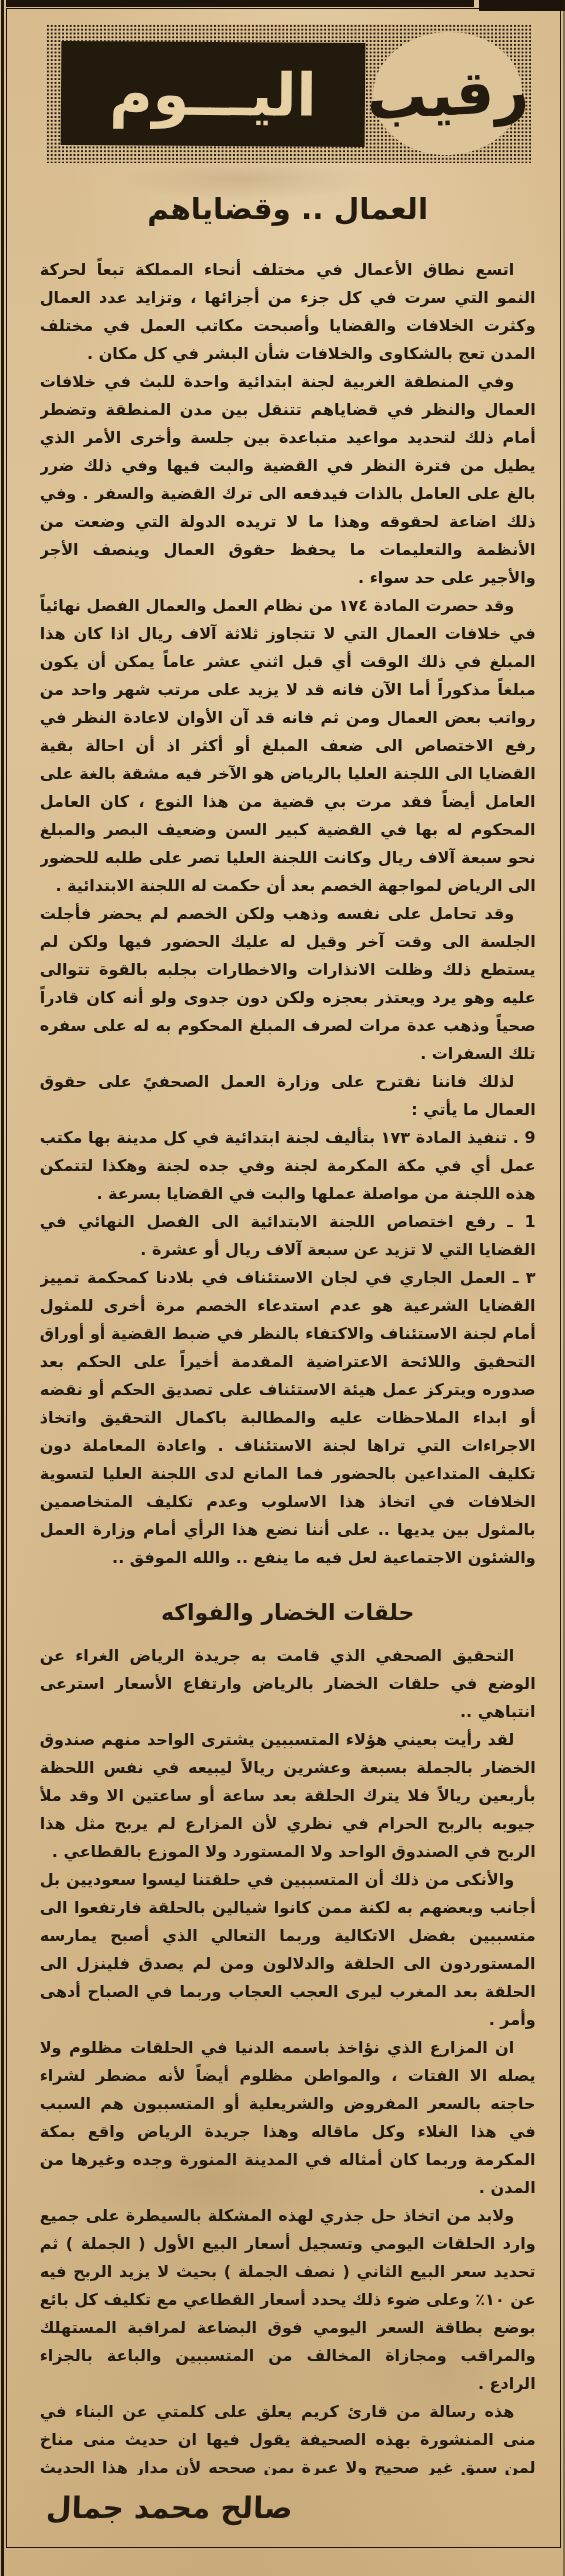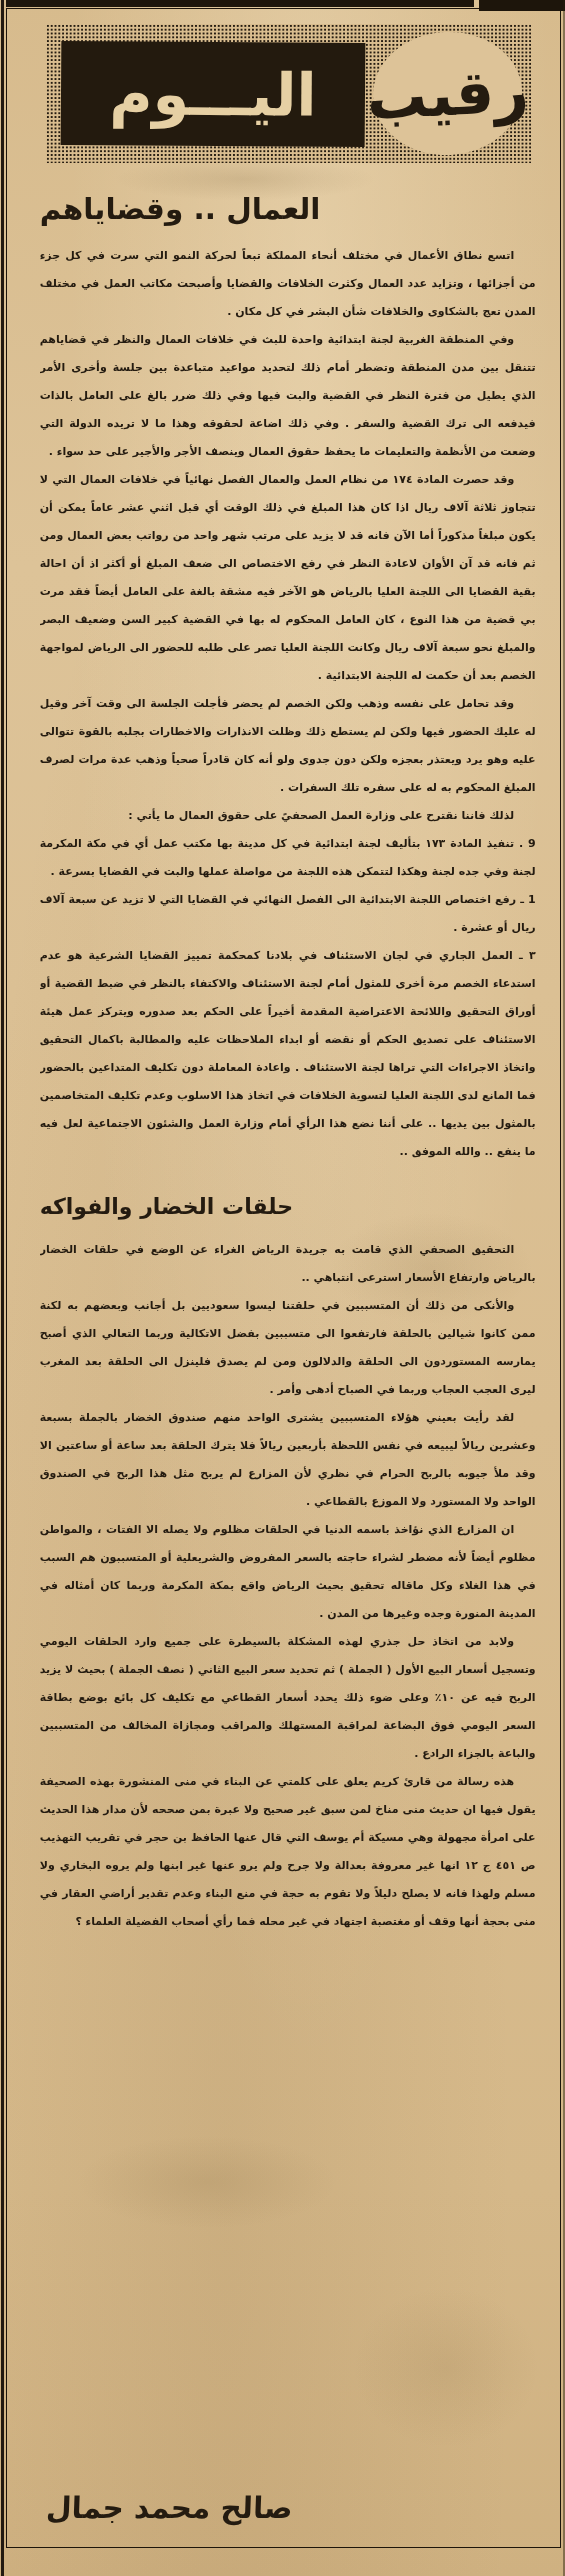--- a/index.html
+++ b/index.html
@@ -54,31 +54,31 @@
   }
   .mast-box{
     flex:1 1 auto;height:104px;margin:0 7.5px 0 6.3px;
     background:var(--box,#231a0e);
     display:flex;align-items:center;justify-content:center;
     color:#e6d0a4;font-size:59px;font-weight:bold;
     transform:rotate(0.4deg);
   }
   
   h1{
-    margin:29px 0 16px;text-align:left;
+    margin:29px 0 30px;text-align:center;
     font-size:29.5px;font-weight:bold;color:var(--ink,#241b10);
   }
   #sections{flex:0 1 auto;overflow:hidden;}
   h2.section-heading{
-    margin:28px 0 16.3px;text-align:left;
+    margin:28px 0 16.3px;text-align:center;
     font-size:22px;font-weight:bold;color:var(--ink,#241b10);
   }
   p.body-par{
     margin:0;padding:0;
-    font-size:11px;line-height:28px;font-weight:bold;
+    font-size:16px;line-height:28px;font-weight:bold;
     color:var(--ink,#241b10);
     text-align:justify;
   }
   p.body-par.indent{text-indent:21.4px;}
   .signature{
     flex:0 0 auto;margin-top:auto;padding:16.3px 0 5px 6.3px;
     text-align:left;direction:rtl;
     font-size:29.5px;font-weight:bold;color:var(--ink,#241b10);
     transform:skewX(-2deg);
   }
@@ -113,23 +113,23 @@
         <p class="body-par indent">اتسع نطاق الأعمال في مختلف أنحاء المملكة تبعاً لحركة النمو التي سرت في كل جزء من أجزائها ، وتزايد عدد العمال وكثرت الخلافات والقضايا وأصبحت مكاتب العمل في مختلف المدن تعج بالشكاوى والخلافات شأن البشر في كل مكان .</p>
         <p class="body-par indent">وفي المنطقة الغربية لجنة ابتدائية واحدة للبث في خلافات العمال والنظر في قضاياهم تتنقل بين مدن المنطقة وتضطر أمام ذلك لتحديد مواعيد متباعدة بين جلسة وأخرى الأمر الذي يطيل من فترة النظر في القضية والبت فيها وفي ذلك ضرر بالغ على العامل بالذات فيدفعه الى ترك القضية والسفر . وفي ذلك اضاعة لحقوقه وهذا ما لا تريده الدولة التي وضعت من الأنظمة والتعليمات ما يحفظ حقوق العمال وينصف الأجر والأجير على حد سواء .</p>
         <p class="body-par indent">وقد حصرت المادة ١٧٤ من نظام العمل والعمال الفصل نهائياً في خلافات العمال التي لا تتجاوز ثلاثة آلاف ريال اذا كان هذا المبلغ في ذلك الوقت أي قبل اثني عشر عاماً يمكن أن يكون مبلغاً مذكوراً أما الآن فانه قد لا يزيد على مرتب شهر واحد من رواتب بعض العمال ومن ثم فانه قد آن الأوان لاعادة النظر في رفع الاختصاص الى ضعف المبلغ أو أكثر اذ أن احالة بقية القضايا الى اللجنة العليا بالرياض هو الآخر فيه مشقة بالغة على العامل أيضاً فقد مرت بي قضية من هذا النوع ، كان العامل المحكوم له بها في القضية كبير السن وضعيف البصر والمبلغ نحو سبعة آلاف ريال وكانت اللجنة العليا تصر على طلبه للحضور الى الرياض لمواجهة الخصم بعد أن حكمت له اللجنة الابتدائية .</p>
         <p class="body-par indent">وقد تحامل على نفسه وذهب ولكن الخصم لم يحضر فأجلت الجلسة الى وقت آخر وقيل له عليك الحضور فيها ولكن لم يستطع ذلك وظلت الانذارات والاخطارات بجلبه بالقوة تتوالى عليه وهو يرد ويعتذر بعجزه ولكن دون جدوى ولو أنه كان قادراً صحياً وذهب عدة مرات لصرف المبلغ المحكوم به له على سفره تلك السفرات .</p>
         <p class="body-par indent">لذلك فاننا نقترح على وزارة العمل الصحفيً على حقوق العمال ما يأتي :</p>
         <p class="body-par">9 . تنفيذ المادة ١٧٣ بتأليف لجنة ابتدائية في كل مدينة بها مكتب عمل أي في مكة المكرمة لجنة وفي جده لجنة وهكذا لتتمكن هذه اللجنة من مواصلة عملها والبت في القضايا بسرعة .</p>
         <p class="body-par">1 ـ رفع اختصاص اللجنة الابتدائية الى الفصل النهائي في القضايا التي لا تزيد عن سبعة آلاف ريال أو عشرة .</p>
         <p class="body-par">٣ ـ العمل الجاري في لجان الاستئناف في بلادنا كمحكمة تمييز القضايا الشرعية هو عدم استدعاء الخصم مرة أخرى للمثول أمام لجنة الاستئناف والاكتفاء بالنظر في ضبط القضية أو أوراق التحقيق واللائحة الاعتراضية المقدمة أخيراً على الحكم بعد صدوره ويتركز عمل هيئة الاستئناف على تصديق الحكم أو نقضه أو ابداء الملاحظات عليه والمطالبة باكمال التحقيق واتخاذ الاجراءات التي تراها لجنة الاستئناف . واعادة المعاملة دون تكليف المتداعين بالحضور فما المانع لدى اللجنة العليا لتسوية الخلافات في اتخاذ هذا الاسلوب وعدم تكليف المتخاصمين بالمثول بين يديها .. على أننا نضع هذا الرأي أمام وزارة العمل والشئون الاجتماعية لعل فيه ما ينفع .. والله الموفق ..</p>
         <h2 class="section-heading">حلقات الخضار والفواكه</h2>
         <p class="body-par indent">التحقيق الصحفي الذي قامت به جريدة الرياض الغراء عن الوضع في حلقات الخضار بالرياض وارتفاع الأسعار استرعى انتباهي ..</p>
+        <p class="body-par indent">لقد رأيت بعيني هؤلاء المتسببين يشترى الواحد منهم صندوق الخضار بالجملة بسبعة وعشرين ريالاً ليبيعه في نفس اللحظة بأربعين ريالاً فلا يترك الحلقة بعد ساعة أو ساعتين الا وقد ملأ جيوبه بالربح الحرام في نظري لأن المزارع لم يربح مثل هذا الربح في الصندوق الواحد ولا المستورد ولا الموزع بالقطاعي .</p>
         <p class="body-par indent">والأنكى من ذلك أن المتسببين في حلقتنا ليسوا سعوديين بل أجانب وبعضهم به لكنة ممن كانوا شيالين بالحلقة فارتفعوا الى متسببين بفضل الاتكالية وربما التعالي الذي أصبح يمارسه المستوردون الى الحلقة والدلالون ومن لم يصدق فلينزل الى الحلقة بعد المغرب ليرى العجب العجاب وربما في الصباح أدهى وأمر .</p>
-        <p class="body-par indent">لقد رأيت بعيني هؤلاء المتسببين يشترى الواحد منهم صندوق الخضار بالجملة بسبعة وعشرين ريالاً ليبيعه في نفس اللحظة بأربعين ريالاً فلا يترك الحلقة بعد ساعة أو ساعتين الا وقد ملأ جيوبه بالربح الحرام في نظري لأن المزارع لم يربح مثل هذا الربح في الصندوق الواحد ولا المستورد ولا الموزع بالقطاعي .</p>
-        <p class="body-par indent">ان المزارع الذي نؤاخذ باسمه الدنيا في الحلقات مظلوم ولا يصله الا الفتات ، والمواطن مظلوم أيضاً لأنه مضطر لشراء حاجته بالسعر المفروض والشريعلية أو المتسببون هم السبب في هذا الغلاء وكل ماقاله تحقيق بحيث الرياض واقع بمكة المكرمة وربما كان أمثاله في المدينة المنورة وجده وغيرها من المدن .</p>
+        <p class="body-par indent">ان المزارع الذي نؤاخذ باسمه الدنيا في الحلقات مظلوم ولا يصله الا الفتات ، والمواطن مظلوم أيضاً لأنه مضطر لشراء حاجته بالسعر المفروض والشريعلية أو المتسببون هم السبب في هذا الغلاء وكل ماقاله وهذا جريدة الرياض واقع بمكة المكرمة وربما كان أمثاله في المدينة المنورة وجده وغيرها من المدن .</p>
         <p class="body-par indent">ولابد من اتخاذ حل جذري لهذه المشكلة بالسيطرة على جميع وارد الحلقات اليومي وتسجيل أسعار البيع الأول ( الجملة ) ثم تحديد سعر البيع الثاني ( نصف الجملة ) بحيث لا يزيد الربح فيه عن ١٠٪ وعلى ضوء ذلك يحدد أسعار القطاعي مع تكليف كل بائع بوضع بطاقة السعر اليومي فوق البضاعة لمراقبة المستهلك والمراقب ومجازاة المخالف من المتسببين والباعة بالجزاء الرادع .</p>
         <p class="body-par indent">هذه رسالة من قارئ كريم يعلق على كلمتي عن البناء في منى المنشورة بهذه الصحيفة يقول فيها ان حديث منى مناخ لمن سبق غير صحيح ولا عبرة بمن صححه لأن مدار هذا الحديث على امرأة مجهولة وهي مسيكة أم يوسف التي قال عنها الحافظ بن حجر في تقريب التهذيب ص ٤٥١ ج ١٢ انها غير معروفة بعدالة ولا جرح ولم يرو عنها غير ابنها ولم يروه البخاري ولا مسلم ولهذا فانه لا يصلح دليلاً ولا تقوم به حجة في منع البناء وعدم تقدير أراضي العقار في منى بحجة أنها وقف أو مغتصبة اجتهاد في غير محله فما رأي أصحاب الفضيلة العلماء ؟</p>
       </div>
 
     <div class="signature">صالح محمد جمال</div>
   </div>
 </div>
 
 
 </body></html>

